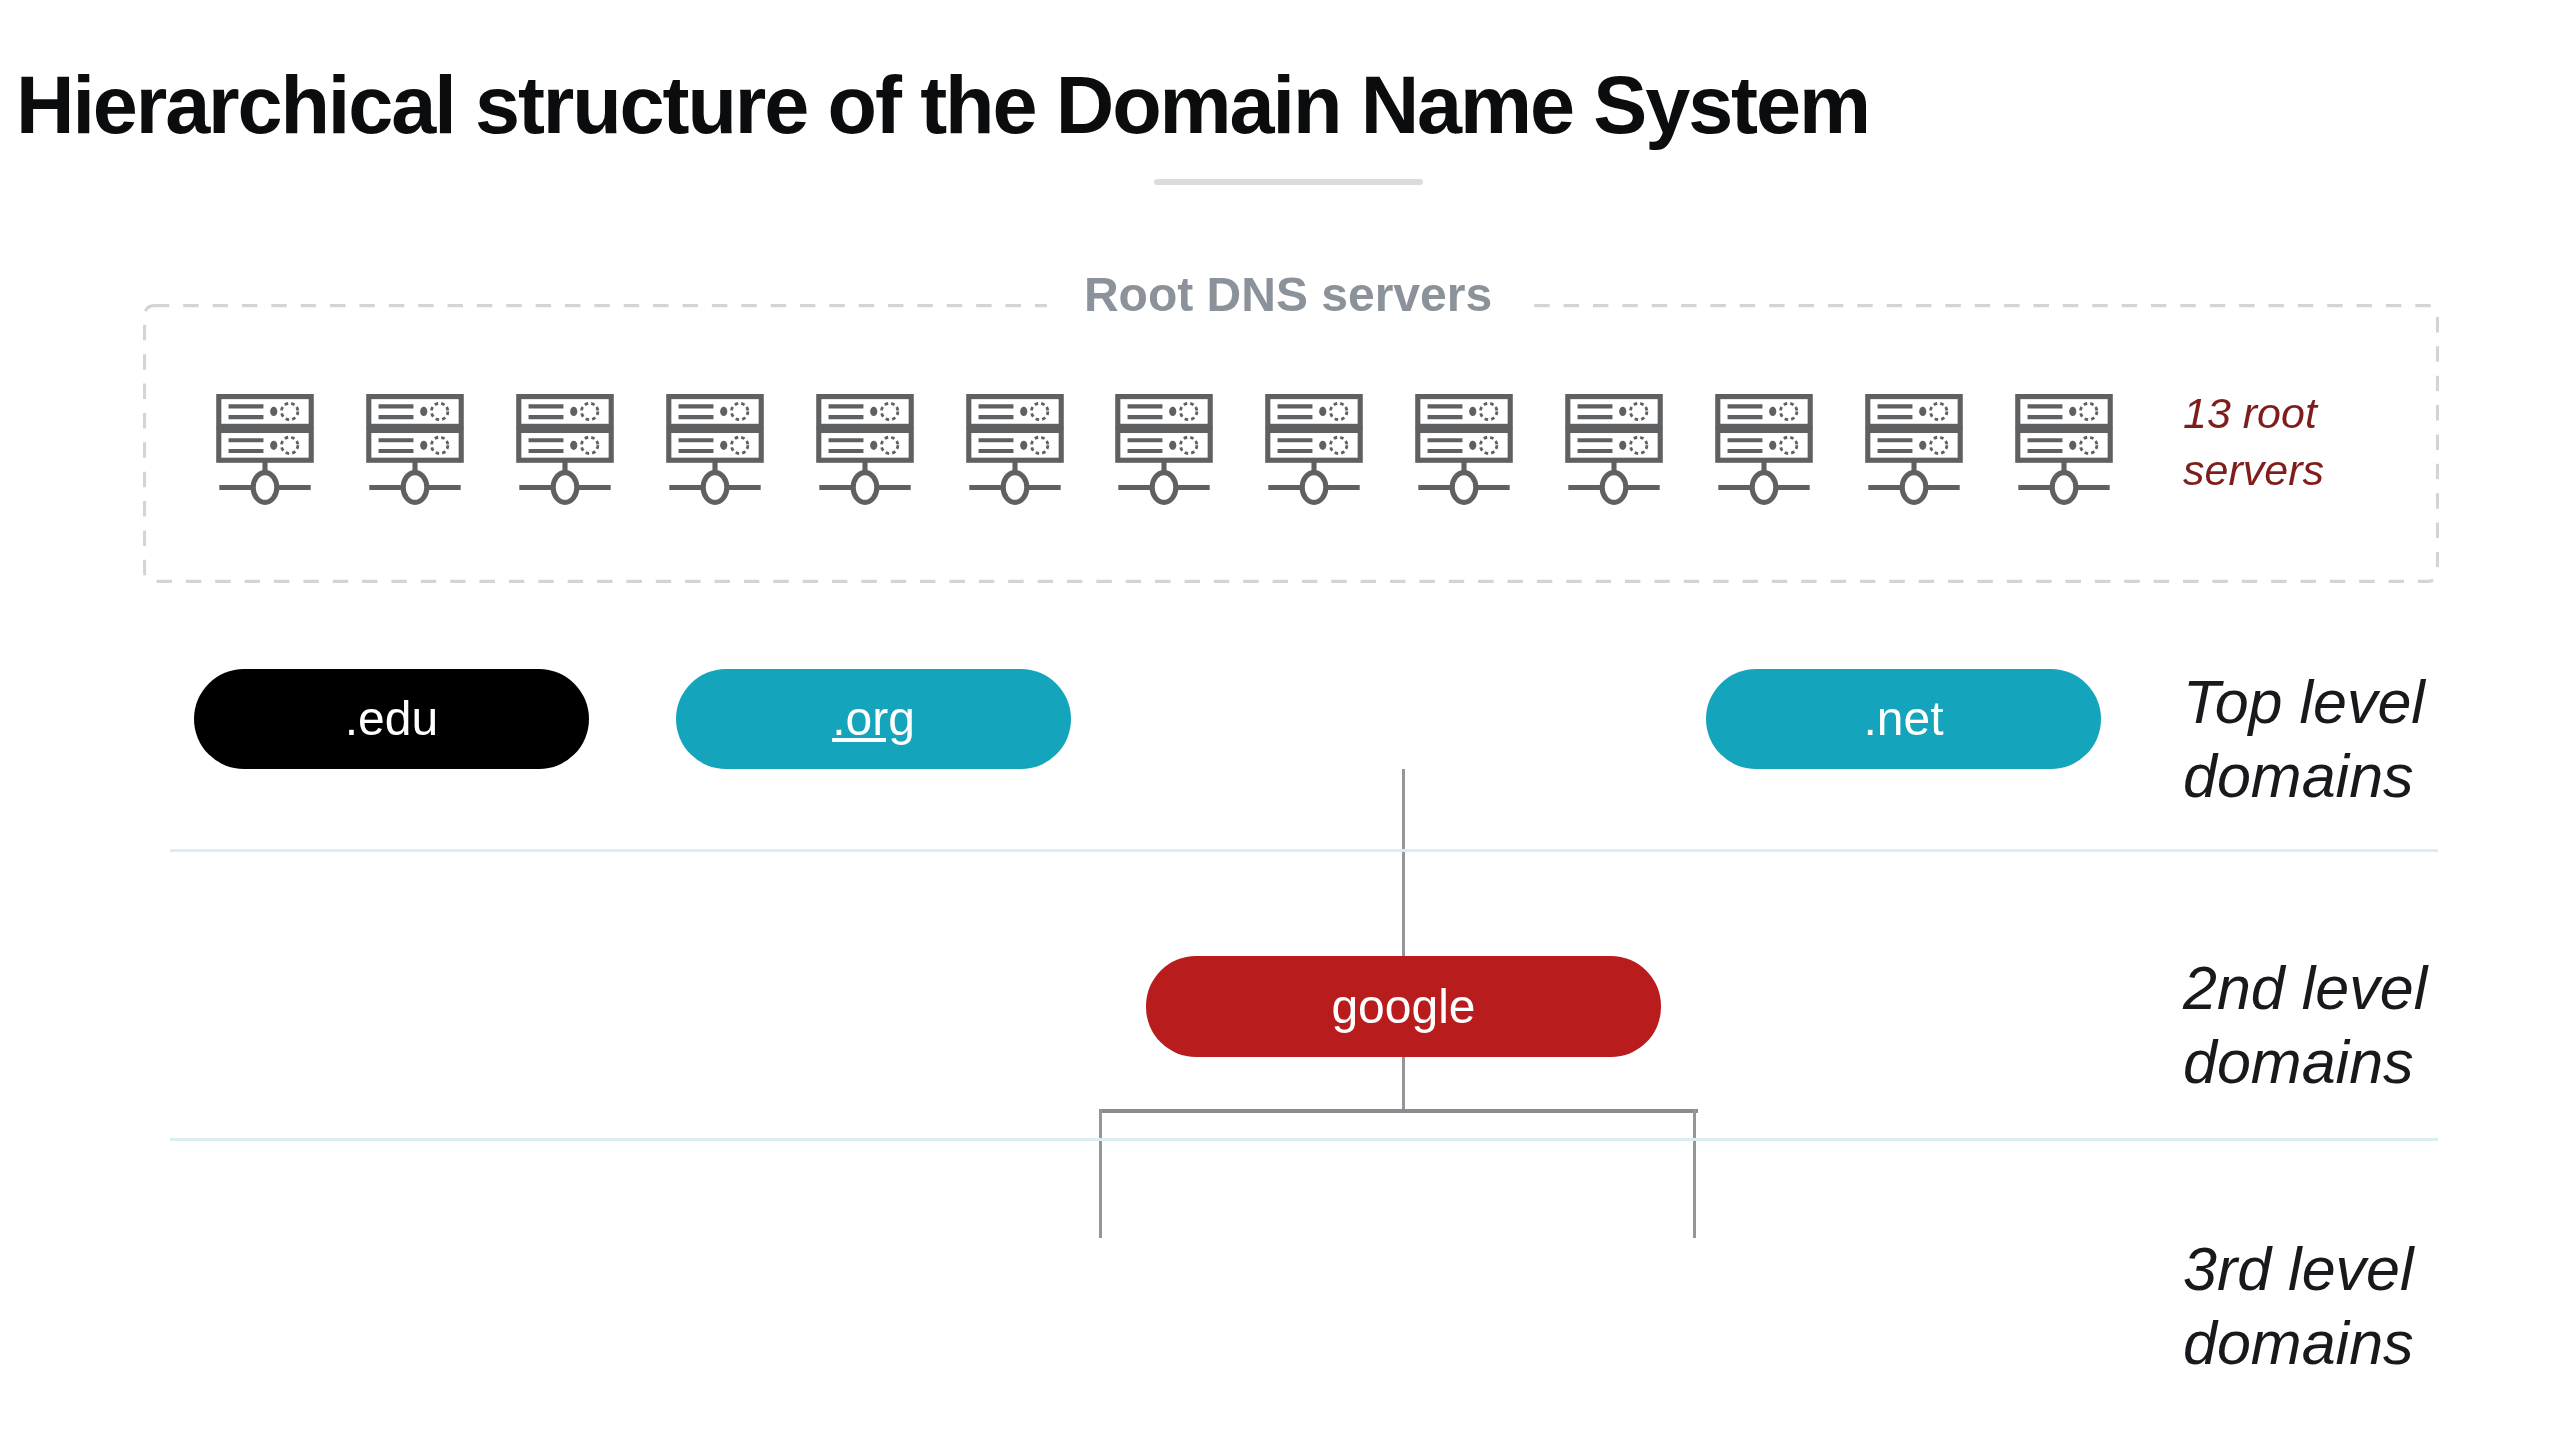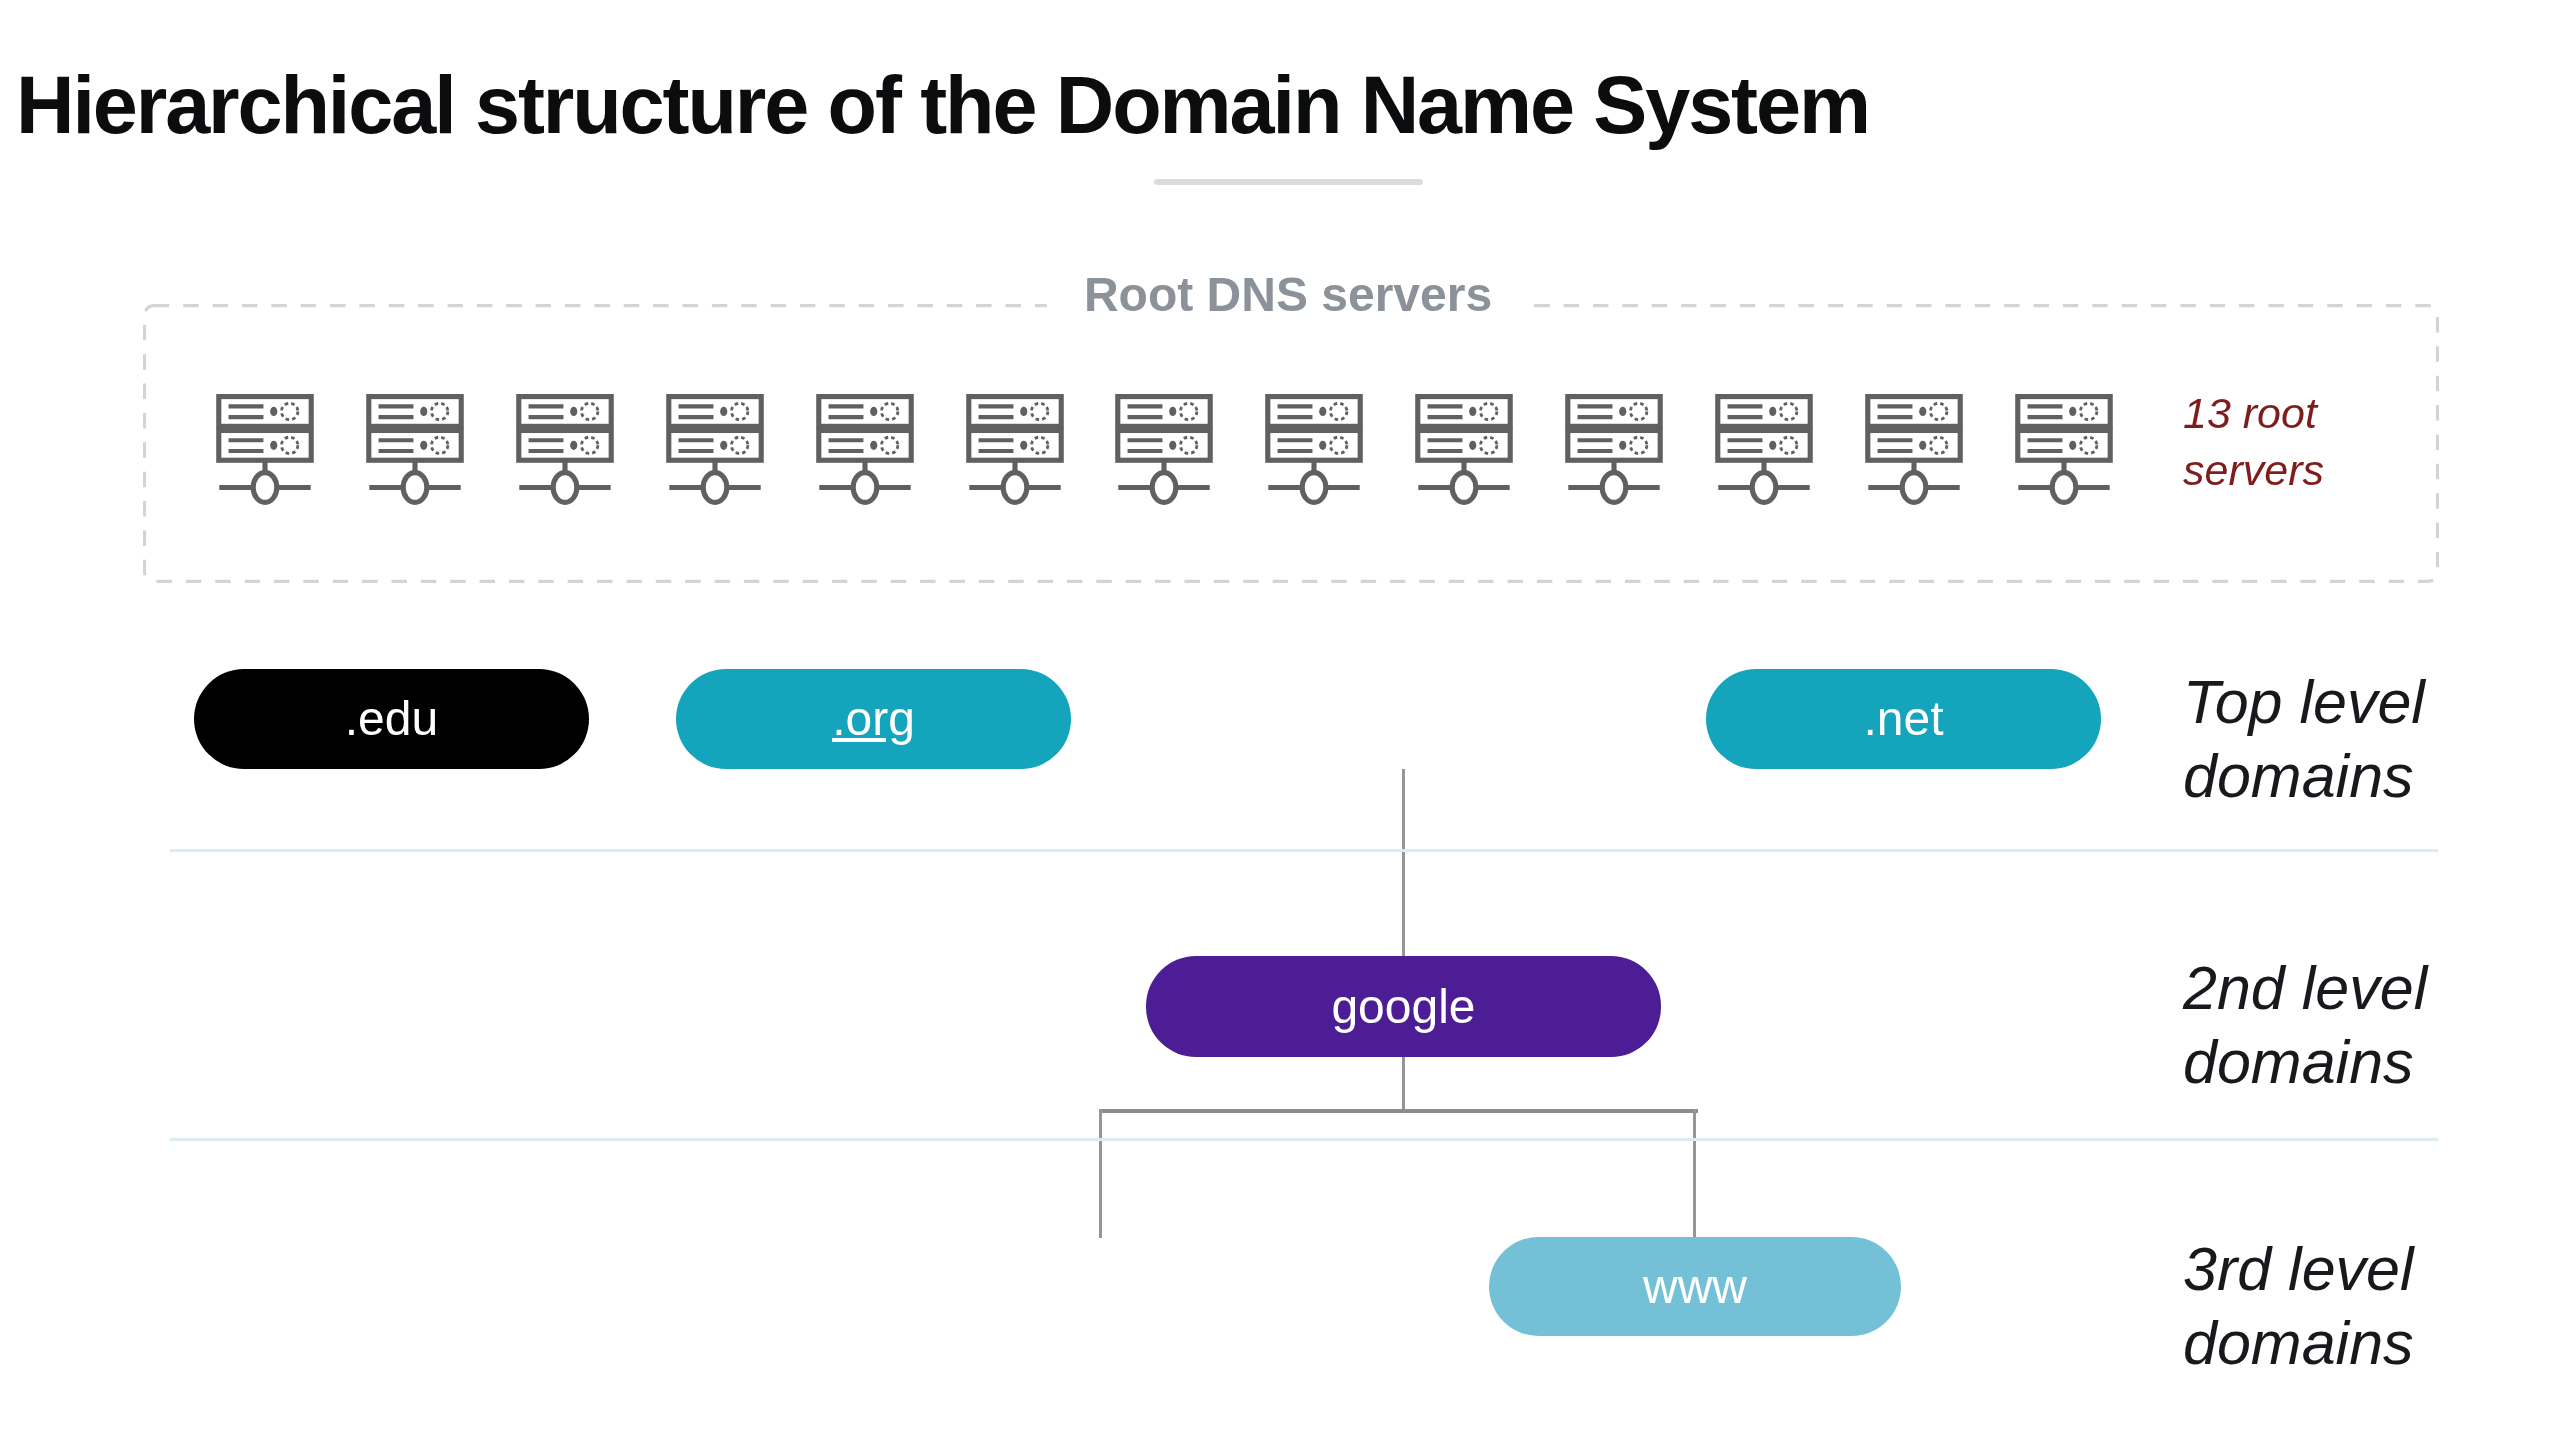--- a/index.html
+++ b/index.html
@@ -371,29 +371,28 @@
   <div class="abs pill pill-edu" style="background: #000000;">.edu</div>
   <div class="abs pill pill-org" style="background: rgb(20, 164, 188);">.org</div>
   <div class="abs pill pill-net" style="background: rgb(20, 164, 188);">.net</div>
   <div class="abs side-label side-label-top">Top level
 domains</div>
 
   <div class="abs connector-v stub-com-google"></div>
 
   <div class="abs level-divider divider-1" style="background: rgb(220, 236, 245);"></div>
 
-  <div class="abs pill pill-google" style="background: #4c1d95; text-align: right;">google</div>
+  <div class="abs pill pill-google" style="background: #b91c1c; text-align: right;">google</div>
   <div class="abs side-label side-label-2nd">2nd level
 domains</div>
 
   <div class="abs connector-v stub-google-branch"></div>
   <div class="abs branch-bar" style="background: rgb(138, 140, 143);"></div>
   <div class="abs connector-v branch-drop-mail"></div>
   <div class="abs connector-v branch-drop-www"></div>
 
   <div class="abs level-divider divider-2" style="background: rgb(220, 236, 245);"></div>
 
-  <div class="abs pill pill-www" style="background: rgb(116, 193, 215);">www</div>
   <div class="abs side-label side-label-3rd">3rd level
 domains</div>
 
 </div>
 
 
 </body></html>

